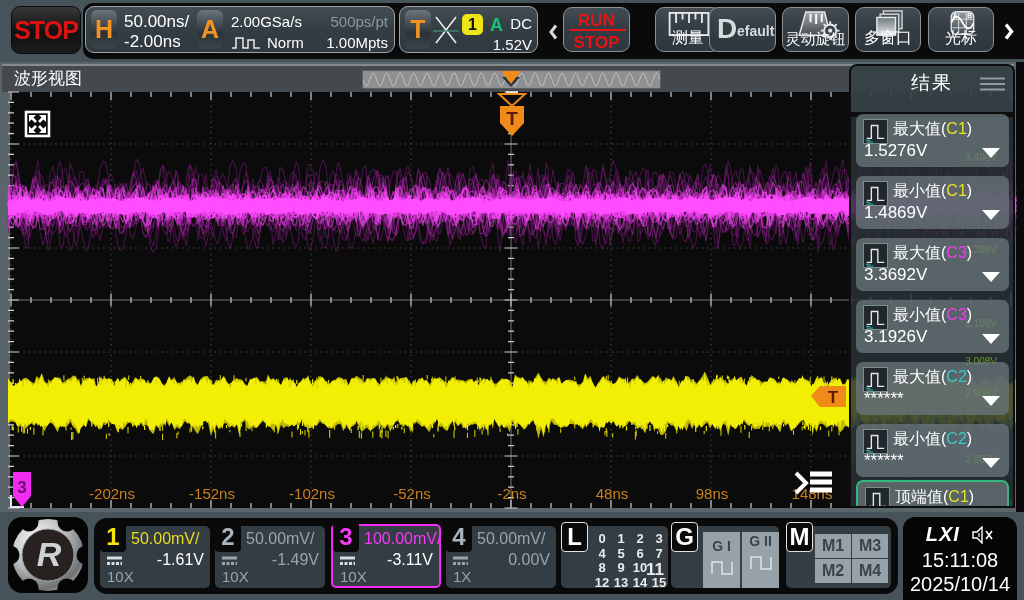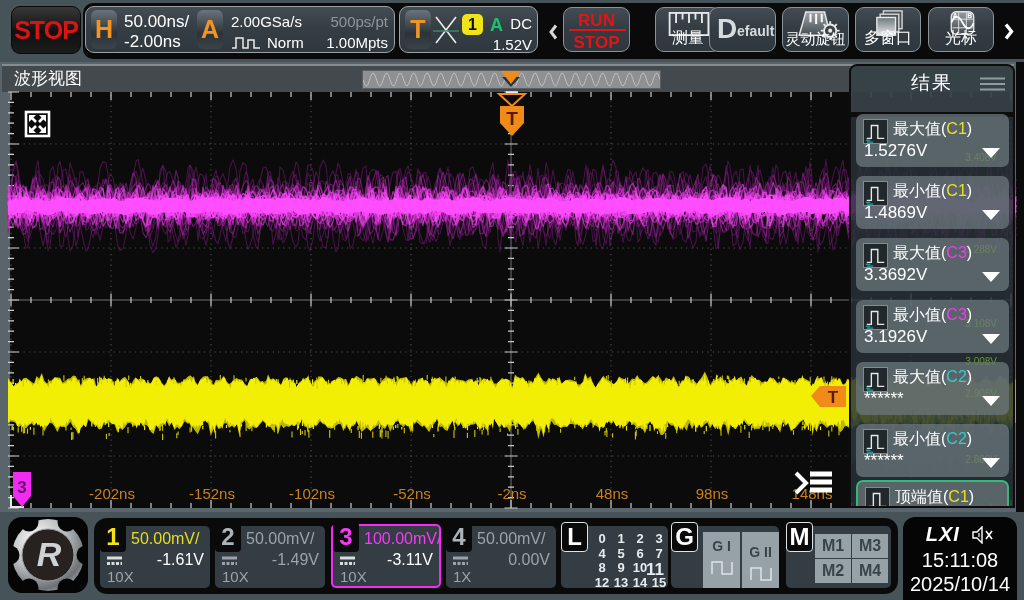--- a/index.html
+++ b/index.html
@@ -445,21 +445,21 @@
         <div class="abs" style="left:31px; top:48.8px; width:20px; text-align:center; font-size:13px; font-weight:bold; color:#e8ecee;">12</div>
         <div class="abs" style="left:50px; top:48.8px; width:20px; text-align:center; font-size:13px; font-weight:bold; color:#e8ecee;">13</div>
         <div class="abs" style="left:69px; top:48.8px; width:20px; text-align:center; font-size:13px; font-weight:bold; color:#e8ecee;">14</div>
         <div class="abs" style="left:88px; top:48.8px; width:20px; text-align:center; font-size:13px; font-weight:bold; color:#e8ecee;">15</div>
       </div>
 <div class="chbox abs" style="left:671px; width:108px;">
         <div class="chnum" style="color:#fff; border:1.5px solid #dfe3e5; width:27px; line-height:27px;">G</div>
         <div class="graybtn" style="left:32px; top:6px; width:37px; height:56px; font-size:14px;"><div style="margin-top:6px;">G I</div><svg width="26" height="20" viewBox="0 0 26 20" style="margin-top:2px;">
             <path d="M3 18 V6 H13 V18 H23 V6" stroke="#dde4e8" stroke-width="1.5" fill="none"></path>
           </svg></div>
-        <div class="graybtn" style="left:71px; top:6px; width:37px; height:56px; font-size:14px;"><div style="margin-top:12px;">G II</div><svg width="26" height="20" viewBox="0 0 26 20" style="margin-top:2px;">
+        <div class="graybtn" style="left:71px; top:6px; width:37px; height:56px; font-size:14px;"><div style="margin-top:1px;">G II</div><svg width="26" height="20" viewBox="0 0 26 20" style="margin-top:2px;">
             <path d="M3 18 V6 H13 V18 H23 V6" stroke="#dde4e8" stroke-width="1.5" fill="none"></path>
           </svg></div>
       </div>
 <div class="chbox abs" style="left:786px; width:105px;">
         <div class="chnum" style="color:#fff; border:1.5px solid #dfe3e5; width:27px; line-height:27px;">M</div>
         <div class="graybtn" style="left:29px; top:8px; width:36px; height:24px; font-size:16px; line-height:24px;">M1</div>
         <div class="graybtn" style="left:66px; top:8px; width:36px; height:24px; font-size:16px; line-height:24px;">M3</div>
         <div class="graybtn" style="left:29px; top:33px; width:36px; height:24px; font-size:16px; line-height:24px;">M2</div>
         <div class="graybtn" style="left:66px; top:33px; width:36px; height:24px; font-size:16px; line-height:24px;">M4</div>
       </div>

